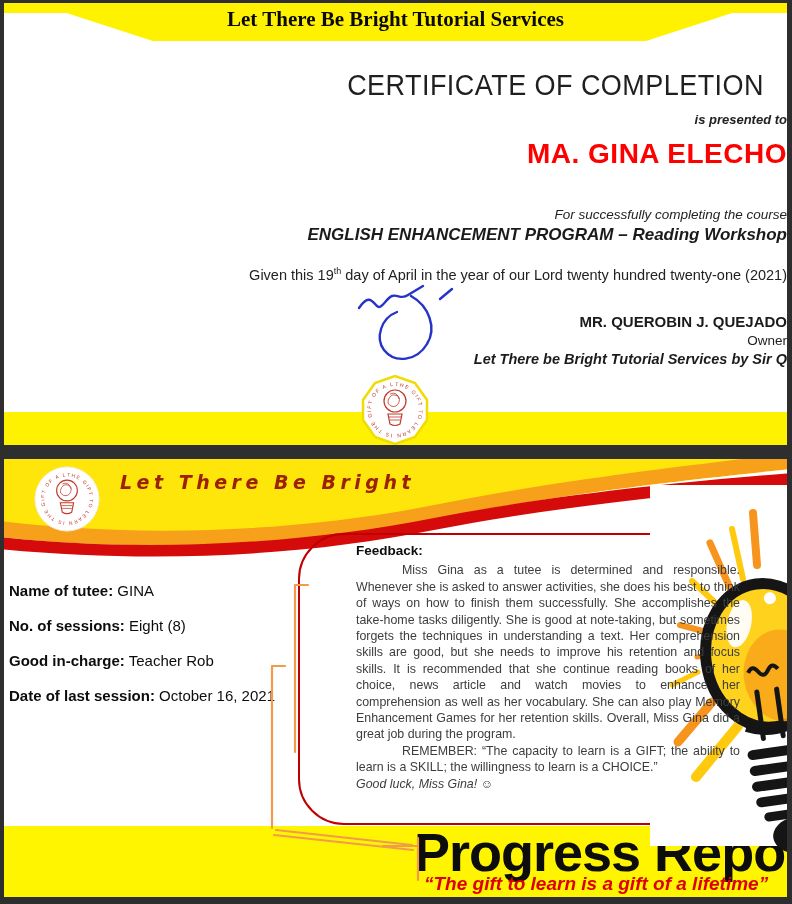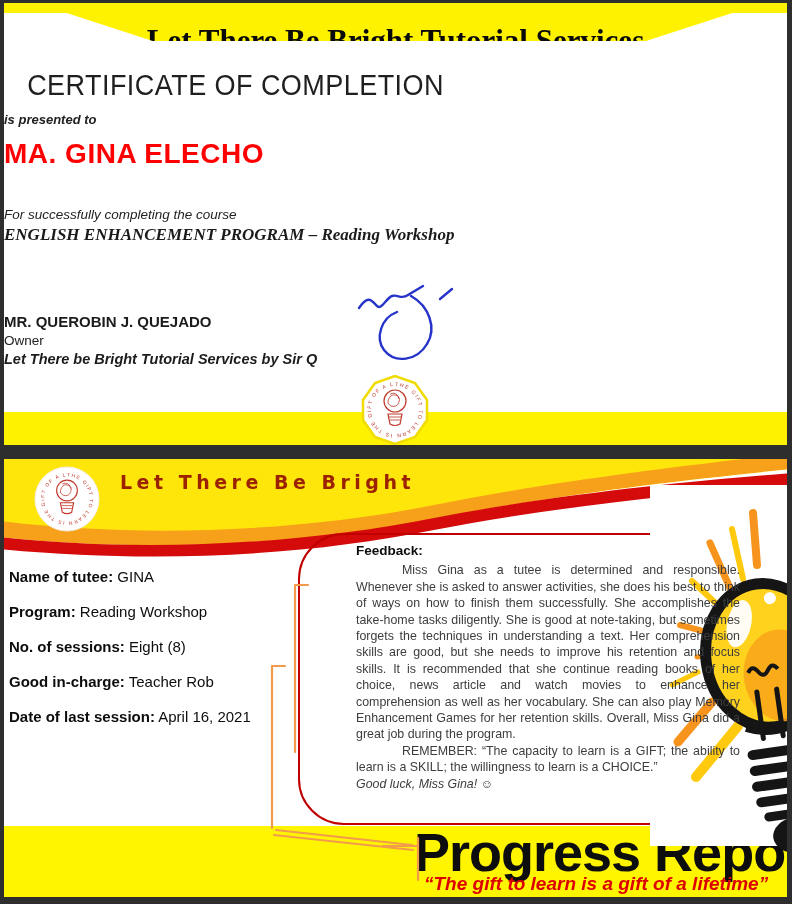--- a/index.html
+++ b/index.html
@@ -13,47 +13,47 @@
 
   
   .cert{position:relative;width:100%;height:442px;background:#ffffff;overflow:hidden;}
   .cert-banner{
     position:absolute;top:0;left:0;width:100%;height:38px;
     background:var(--certYellow,#FFF200);
     clip-path:polygon(0 0,100% 0,100% 26%,93% 26%,82% 100%,19% 100%,8% 26%,0 26%);
     text-align:center;
   }
   .cert-banner span{
-    display:inline-block;padding-top:20px;
-    font-family:"Liberation Serif", serif;font-weight:bold;font-size:31px;color:#0a0a0a;
-  }
-  .cline{position:absolute;left:0;width:100%;text-align:left;white-space:nowrap;}
+    display:inline-block;padding-top:4px;
+    font-family:"Liberation Serif", serif;font-weight:bold;font-size:21px;color:#0a0a0a;
+  }
+  .cline{position:absolute;left:0;width:100%;text-align:right;white-space:nowrap;}
   .cert-heading{top:65px;font-size:30px;color:#1f1f1f;letter-spacing:.5px;}
   .cert-heading span{display:inline-block;transform:scaleX(.9);}
   .presented{top:109px;font-size:13px;font-style:italic;font-weight:bold;color:#222;}
   .recipient{top:135px;font-size:28px;font-weight:bold;color:var(--red,#FF0000);letter-spacing:.5px;}
   .course-intro{top:204px;font-size:13.5px;font-style:italic;color:#222;}
-  .course-name{top:222px;font-size:17px;font-style:italic;font-weight:bold;color:#1b1b1b;font-family:Liberation Serif, serif;}
+  .course-name{top:222px;font-size:17px;font-style:italic;font-weight:bold;color:#1b1b1b;}
   .date-line{top:263px;font-size:14.5px;color:#222;}
   .date-line sup{font-size:9px;}
   .sig-name{top:310px;font-size:15px;font-weight:bold;color:#1b1b1b;}
   .sig-title{top:330px;font-size:13.5px;color:#222;}
   .sig-org{top:348px;font-size:14.5px;font-weight:bold;font-style:italic;color:#1b1b1b;}
   .cert-band{position:absolute;top:409px;left:0;width:100%;height:33px;background:var(--certYellow,#FFF200);}
   .signature-svg{position:absolute;top:0;left:0;width:100%;height:100%;pointer-events:none;}
   .badge{position:absolute;top:372px;left:356px;width:70px;height:70px;}
 
   
   .report{position:relative;width:100%;height:438px;background:#ffffff;overflow:hidden;margin-top:14px;}
   .header-swoosh{position:absolute;top:0;left:0;width:100%;height:106px;}
   .report-logo{position:absolute;top:7px;left:30px;width:66px;height:66px;}
   .brand{position:absolute;top:12px;left:116px;color:var(--brand,#9B2100);
     font-family:"DejaVu Sans", sans-serif;font-weight:bold;font-size:19px;
-    letter-spacing:4.5px;line-height:23px;}
-  .fields{position:absolute;top:107px;left:5px;font-size:15px;color:#0d0d0d;}
+    letter-spacing:4.5px;line-height:23px;font-style:italic;}
+  .fields{position:absolute;top:121px;left:5px;font-size:15px;color:#0d0d0d;}
   .field-row{height:22px;line-height:22px;margin-bottom:13px;white-space:nowrap;}
   .field-row b{font-weight:bold;}
   .feedback-border{
     position:absolute;top:74px;left:294px;width:394px;height:288px;
     border:2px solid var(--borderRed,#C00000);border-radius:46px;background:transparent;z-index:1;
   }
   .brackets{position:absolute;top:0;left:0;width:100%;height:100%;pointer-events:none;z-index:2;}
   .yellow-footer{position:absolute;top:367px;left:0;width:100%;height:71px;background:var(--bandYellow,#FFF500);}
   .page-title{
     position:absolute;top:362px;left:410px;z-index:1;
@@ -82,20 +82,23 @@
       <span>Let There Be Bright Tutorial Services</span>
     </div>
 
     <div class="cline cert-heading">
       <span>CERTIFICATE OF COMPLETION</span>
     </div>
     <div class="cline presented">is presented to</div>
     <div class="cline recipient">MA. GINA ELECHO</div>
     <div class="cline course-intro">For successfully completing the course</div>
     <div class="cline course-name">ENGLISH ENHANCEMENT PROGRAM – Reading Workshop</div>
+    <div class="cline date-line">
+      <span>Given this 19</span><sup>th</sup><span> day of April in the year of our Lord twenty hundred twenty-one (2021)</span>
+    </div>
     <div class="cline sig-name">MR. QUEROBIN J. QUEJADO</div>
     <div class="cline sig-title">Owner</div>
     <div class="cline sig-org">Let There be Bright Tutorial Services by Sir Q</div>
 
     <div class="cert-band"></div>
 
     <svg class="signature-svg" viewBox="0 0 783 442">
       <g stroke="#2633C9" stroke-width="2.4" fill="none" stroke-linecap="round">
         <path d="M355,305 c8,-12 12,-9 17,-3 c5,7 10,-7 16,-9 c6,-2 9,4 16,-1 l15,-9"></path>
         <path d="M407,293 c18,10 26,32 16,48 c-10,17 -32,20 -43,6 c-9,-12 -3,-32 13,-38"></path>
@@ -146,24 +149,23 @@
         <path d="M29,42 L41,42 M30,45 L40,45" stroke-width=".8"></path>
       </g>
     </svg>
 
     <div class="brand">
       <div>Let There Be Bright</div>
     </div>
 
     <div class="fields">
       <div class="field-row"><b>Name of tutee:</b> <span>GINA</span></div>
-      <div class="field-row"><b>Program:</b> <span>Reading Workshop</span></div>
       <div class="field-row"><b>No. of sessions:</b> <span>Eight (8)</span></div>
       <div class="field-row"><b>Good in-charge:</b> <span>Teacher Rob</span></div>
-      <div class="field-row"><b>Date of last session:</b> <span>April 16, 2021</span></div>
+      <div class="field-row"><b>Date of last session:</b> <span>October 16, 2021</span></div>
     </div>
 
     <div class="feedback-border"></div>
 
     <svg class="brackets" viewBox="0 0 783 438">
       <g stroke="#F29B4C" stroke-width="2.2" fill="none" stroke-linecap="round">
         <path d="M291,126 h13 M291,126 V293"></path>
         <path d="M268,207 h13 M268,207 V369"></path>
         <path d="M272,371 L408,386 M270,376 L409,391"></path>
         <path d="M414,379 V421 M379,387 h35"></path>

